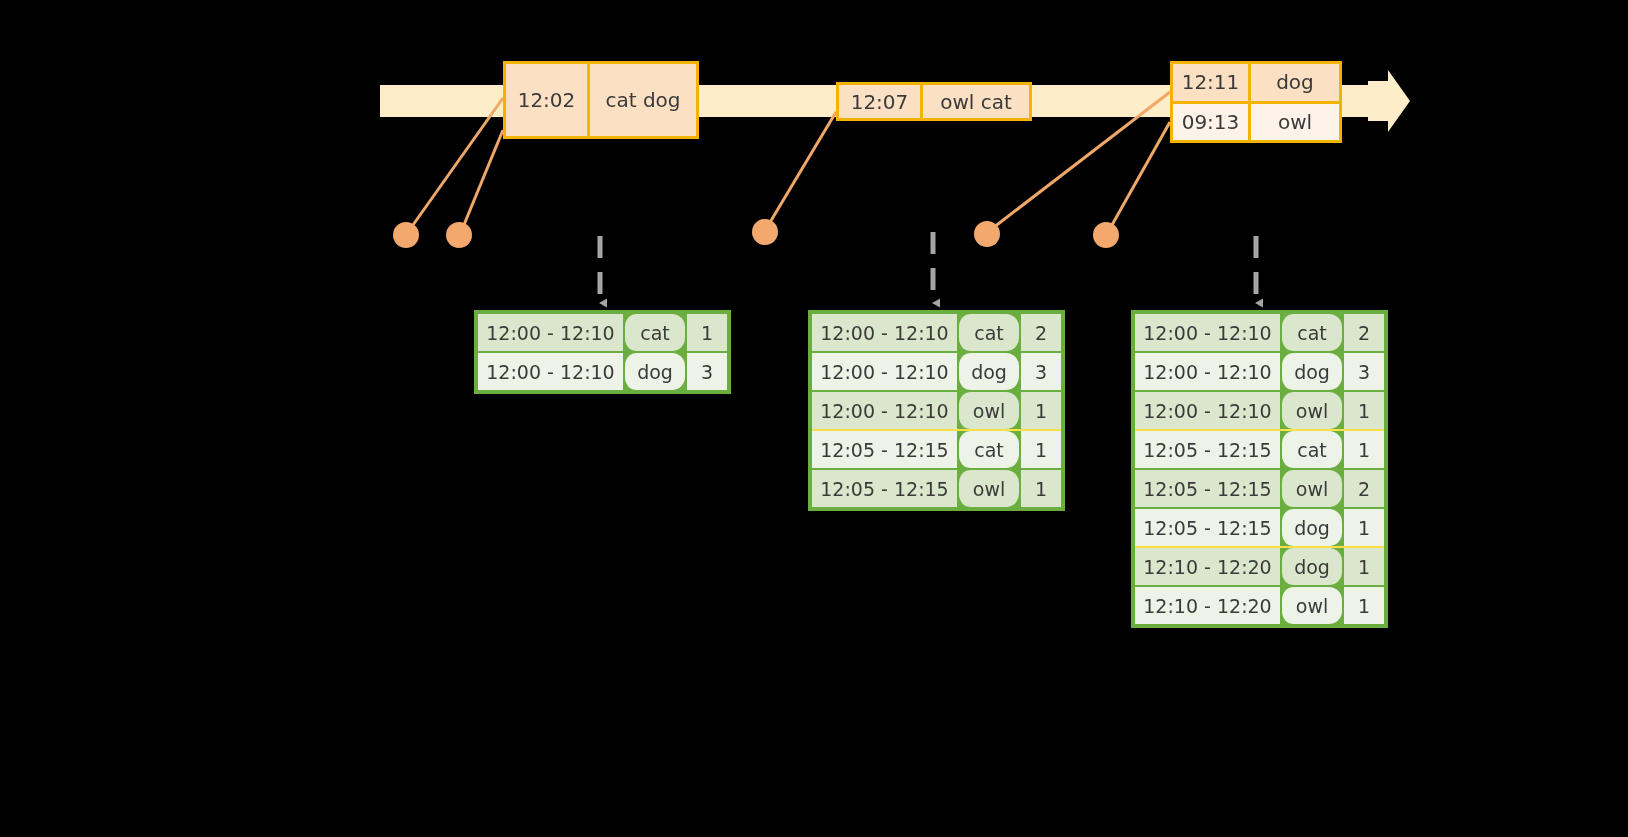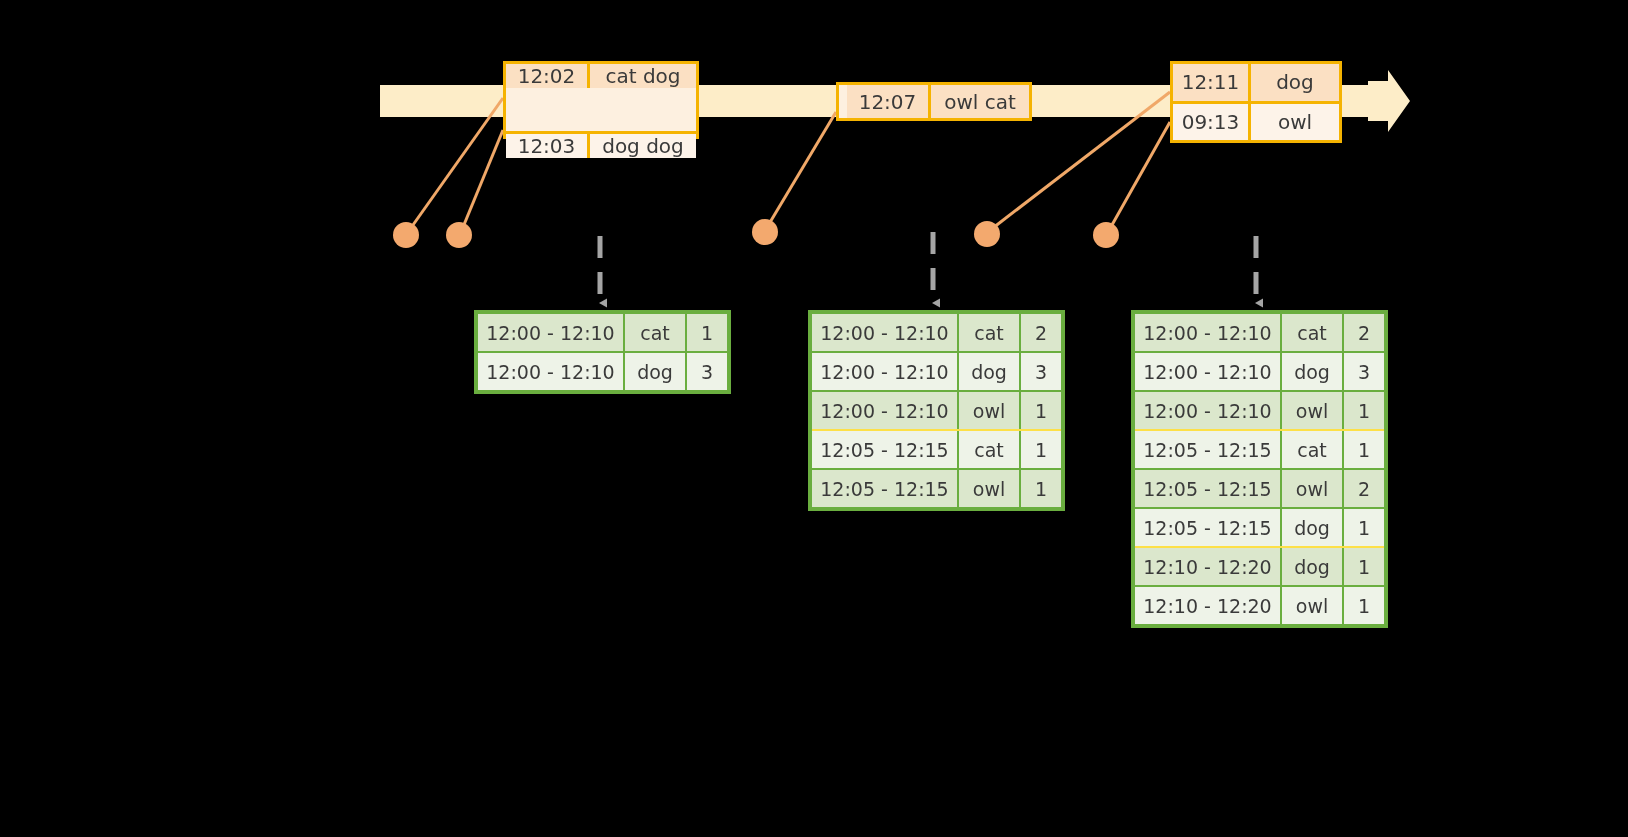--- a/index.html
+++ b/index.html
@@ -113,21 +113,21 @@
     font-size: 19px;
     background: #eef3e8;
   }
   .res-row.alt .res-cell {
     background: #dbe7cc;
   }
   .res-cell + .res-cell {
     border-left: 2px solid #6aae3f;
   }
   .c-win { width: 145px; }
-  .c-key { width: 62px; }
+  .c-key { width: 62px; border-radius: 13px; }
   .c-cnt { width: 42px; }
 </style>
 </head>
 <body>
 
 <div id="stage">
 
   <div class="timeline-bar" style="left:380px; top:85px; width:1000px; height:32px;"></div>
   <svg class="timeline-head" style="left:1368px; top:70px; width:42px; height:62px;" viewBox="0 0 42 62">
     <polygon points="0,11 20,11 20,0 42,31 20,62 20,51 0,51" fill="#fdedc8"></polygon>
@@ -161,27 +161,23 @@
       <line x1="933" y1="232" x2="933" y2="303"></line>
       <line x1="1256" y1="236" x2="1256" y2="303"></line>
     </g>
   </svg>
 
   <div class="event-box" style="left:503px; top:61px; width:196px; height:78px;gap:43px;">
     <div class="event-row shade">
       <div class="ev-time" style="width:84px;">12:02</div>
       <div class="ev-val">cat dog</div>
     </div>
-    <div class="event-row">
-      <div class="ev-time" style="width:84px;">12:03</div>
-      <div class="ev-val">dog dog</div>
-    </div>
-  </div>
-
-  <div class="event-box" style="left:836px; top:82px; width:196px; height:39px;padding-left:8px;">
+  </div>
+
+  <div class="event-box" style="left:836px; top:82px; width:196px; height:39px;">
     <div class="event-row shade">
       <div class="ev-time" style="width:84px;">12:07</div>
       <div class="ev-val">owl cat</div>
     </div>
   </div>
 
   <div class="event-box" style="left:1170px; top:61px; width:172px; height:82px;">
     <div class="event-row shade">
       <div class="ev-time" style="width:78px;">12:11</div>
       <div class="ev-val">dog</div>

